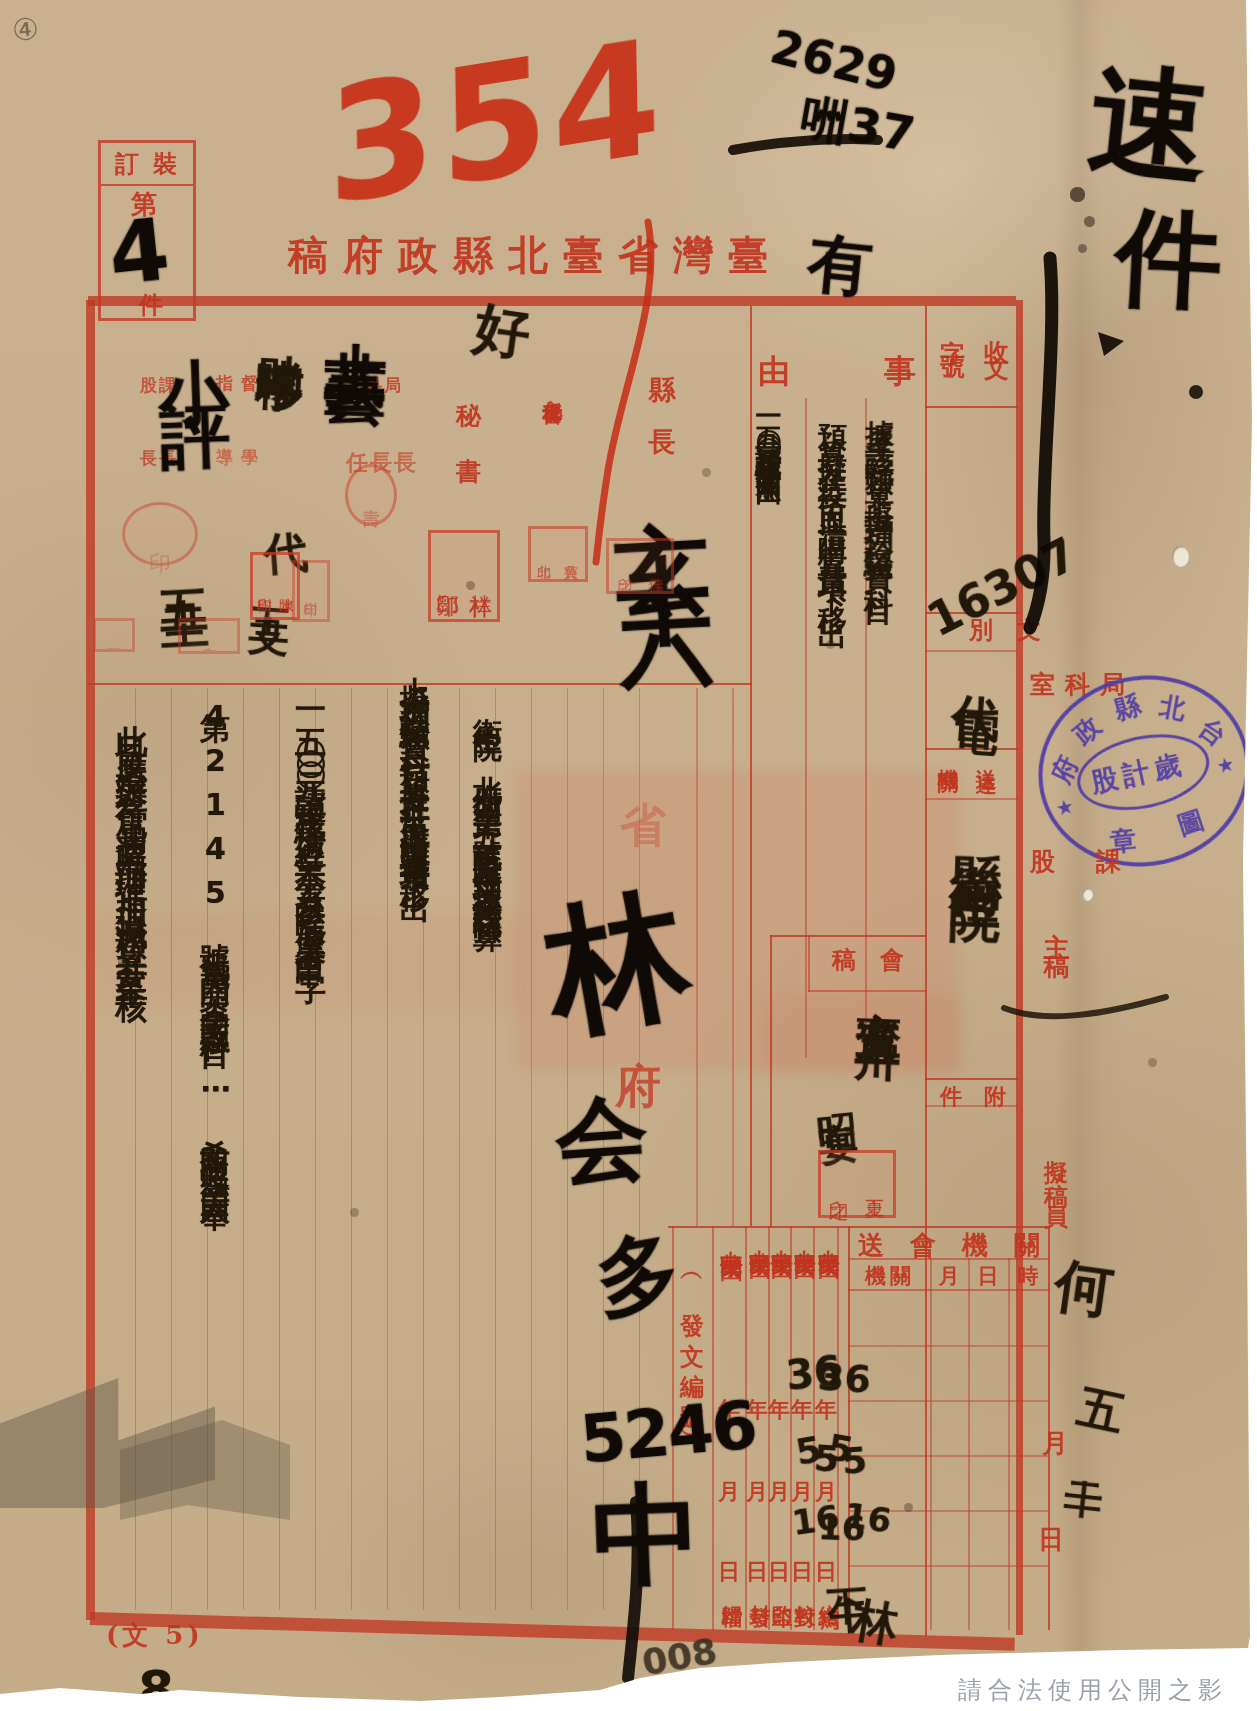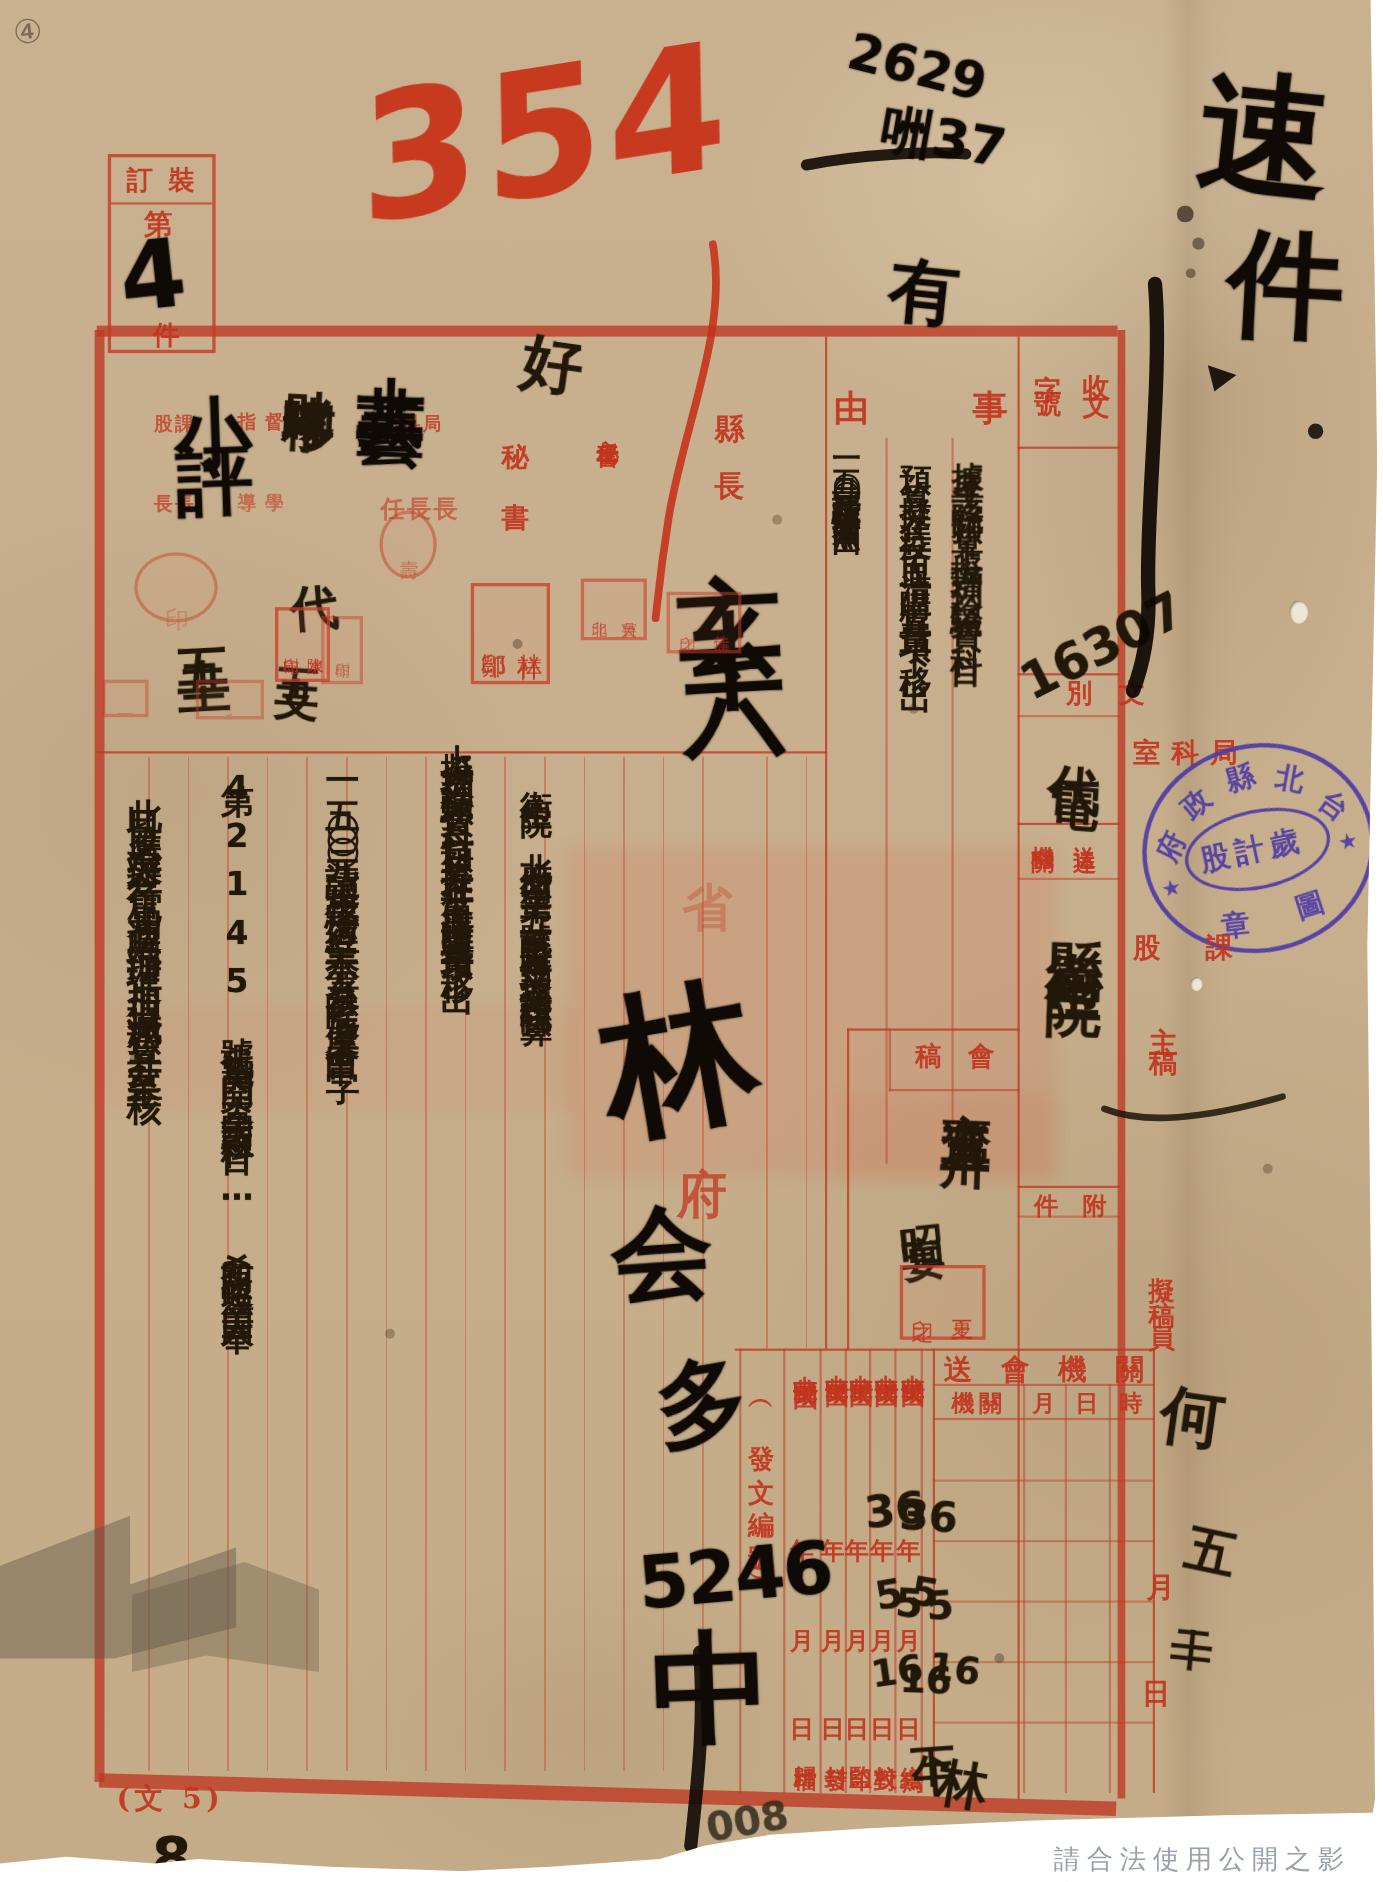--- a/index.html
+++ b/index.html
@@ -112,20 +112,21 @@
 
     <div class="abs" style="left:98px;top:140px;width:92px;height:175px;border:3px solid rgba(198,58,38,.8);">
       <div class="lbl" style="text-align:center;font-size:24px;letter-spacing:14px;padding:5px 0 4px 12px;border-bottom:2px solid rgba(198,58,38,.8);">訂裝</div>
       <div class="lbl" style="position:absolute;left:30px;top:44px;font-size:26px;">第</div>
       <div class="hwb" style="position:absolute;left:8px;top:58px;font-size:86px;transform:rotate(-6deg);">4</div>
       <div class="lbl" style="position:absolute;left:38px;top:146px;font-size:24px;">件</div>
     </div>
 
     <div class="abs" style="left:12px;top:12px;font-size:30px;color:rgba(60,50,40,.55);transform:rotate(-6deg);">④</div>
 
+    <div class="abs lbl" style="left:288px;top:228px;font-size:40px;letter-spacing:15px;filter:blur(.3px);">稿府政縣北臺省灣臺</div>
 
     <div class="abs" style="left:325px;top:30px;font-size:158px;color:rgba(200,45,20,.9);font-weight:700;
                 transform:rotate(-9deg) skewX(-8deg);letter-spacing:4px;filter:blur(.4px);">354</div>
     <div class="abs hwb" style="left:770px;top:34px;font-size:46px;transform:rotate(14deg);">2629</div>
     <div class="abs hwb" style="left:800px;top:94px;font-size:48px;transform:rotate(10deg);">㖄37</div>
     <div class="abs hwb" style="left:808px;top:222px;font-size:64px;transform:rotate(6deg);">有</div>
     <div class="abs hwb" style="left:1090px;top:44px;font-size:120px;transform:rotate(6deg);">速</div>
     <div class="abs hwb" style="left:1116px;top:188px;font-size:106px;transform:rotate(3deg);">件</div>
 
     <div class="abs lbl v" style="left:980px;top:320px;font-size:25px;letter-spacing:14px;">收文</div>

